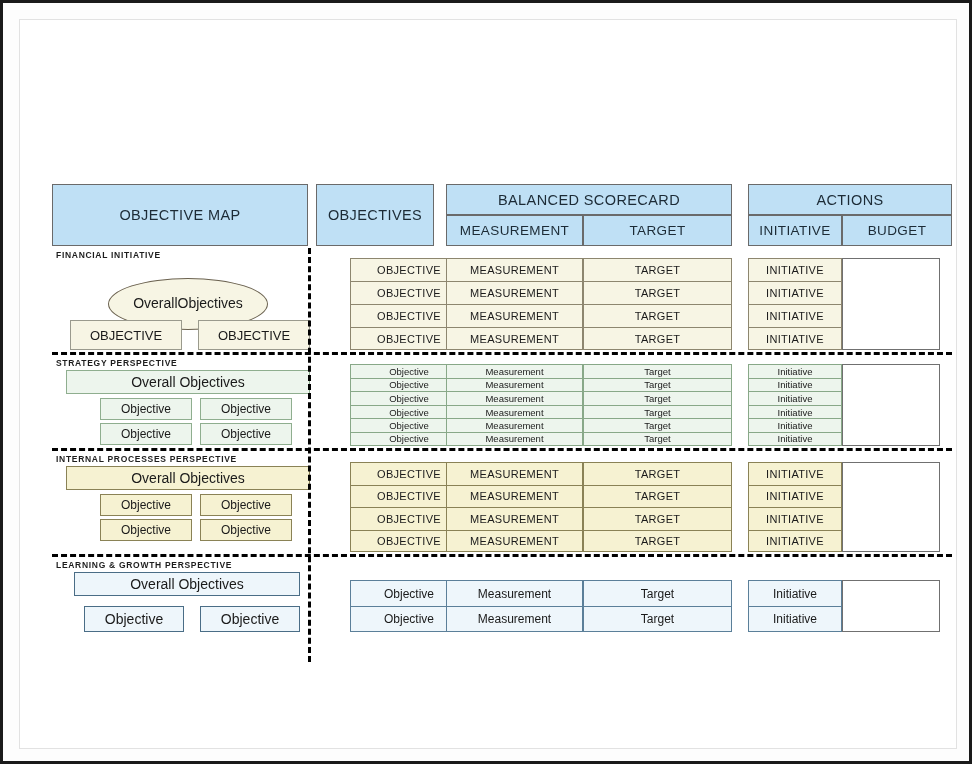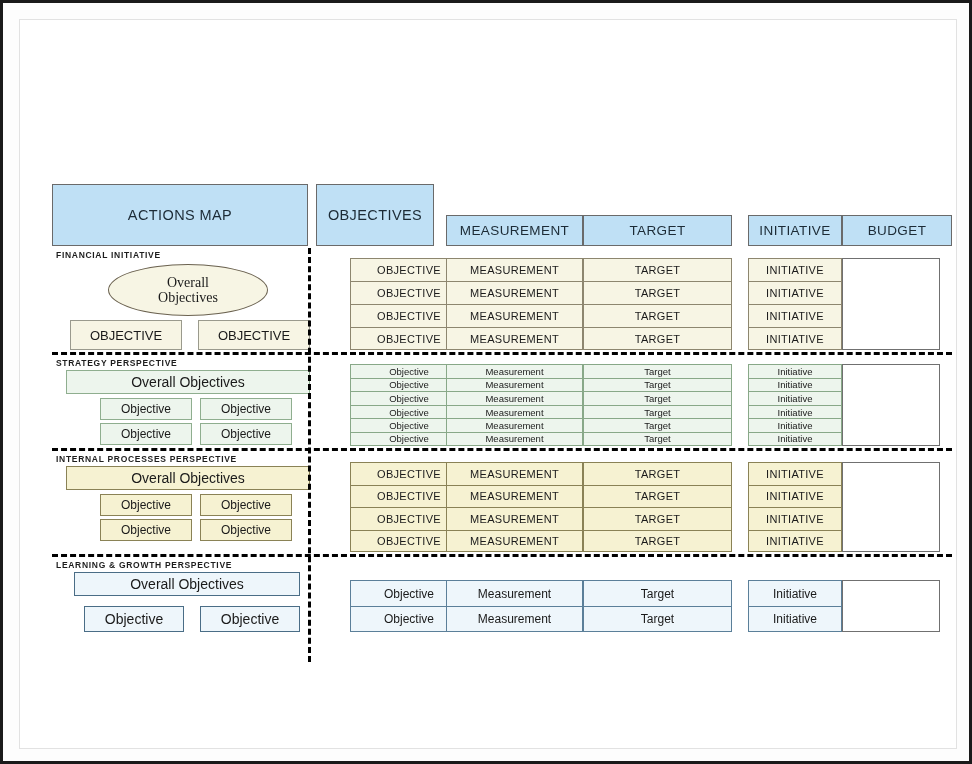--- a/index.html
+++ b/index.html
@@ -139,42 +139,48 @@
 </style>
 </head>
 <body>
 
 <div class="page-outer">
   <div class="page-inner">
 
     <div class="board">
 
       <div class="hdr-cell hdr-strategy">
-        <span>ACTIONS MAP</span>
+        <span>OBJECTIVE MAP</span>
       </div>
       <div class="hdr-cell hdr-objectives">
         <span>OBJECTIVES</span>
       </div>
+      <div class="hdr-cell hdr-bsc">
+        <span>BALANCED SCORECARD</span>
+      </div>
       <div class="hdr-cell hdr-meas">
         <span>MEASUREMENT</span>
       </div>
       <div class="hdr-cell hdr-target">
         <span>TARGET</span>
+      </div>
+      <div class="hdr-cell hdr-actions">
+        <span>ACTIONS</span>
       </div>
       <div class="hdr-cell hdr-init">
         <span>INITIATIVE</span>
       </div>
       <div class="hdr-cell hdr-budget">
         <span>BUDGET</span>
       </div>
 
       <div id="bands">
           <div class="band" style="top: 64px; height: 104px;">
             <div class="band-label">FINANCIAL INITIATIVE</div>
-            <div class="sm ellipse" style="left: 56px; top: 16px; width: 160px; height: 52px; flex-direction: column; font-family: Liberation Serif, serif;">
+            <div class="sm ellipse" style="left: 56px; top: 30px; width: 160px; height: 52px; flex-direction: row;">
               <div>Overall</div>
               <div>Objectives</div>
             </div>
             <div class="sm box-fin" style="left: 18px; top: 72px; width: 112px; height: 30px;">OBJECTIVE</div>
             <div class="sm box-fin" style="left: 146px; top: 72px; width: 112px; height: 30px;">OBJECTIVE</div>
             <div class="colgrp" style="left: 298px; top: 10px; width: 118px;">
               <div class="cell cell-fin" style="height: 23px;">OBJECTIVE</div>
               <div class="cell cell-fin" style="height: 23px;">OBJECTIVE</div>
               <div class="cell cell-fin" style="height: 23px;">OBJECTIVE</div>
               <div class="cell cell-fin" style="height: 23px;">OBJECTIVE</div>

